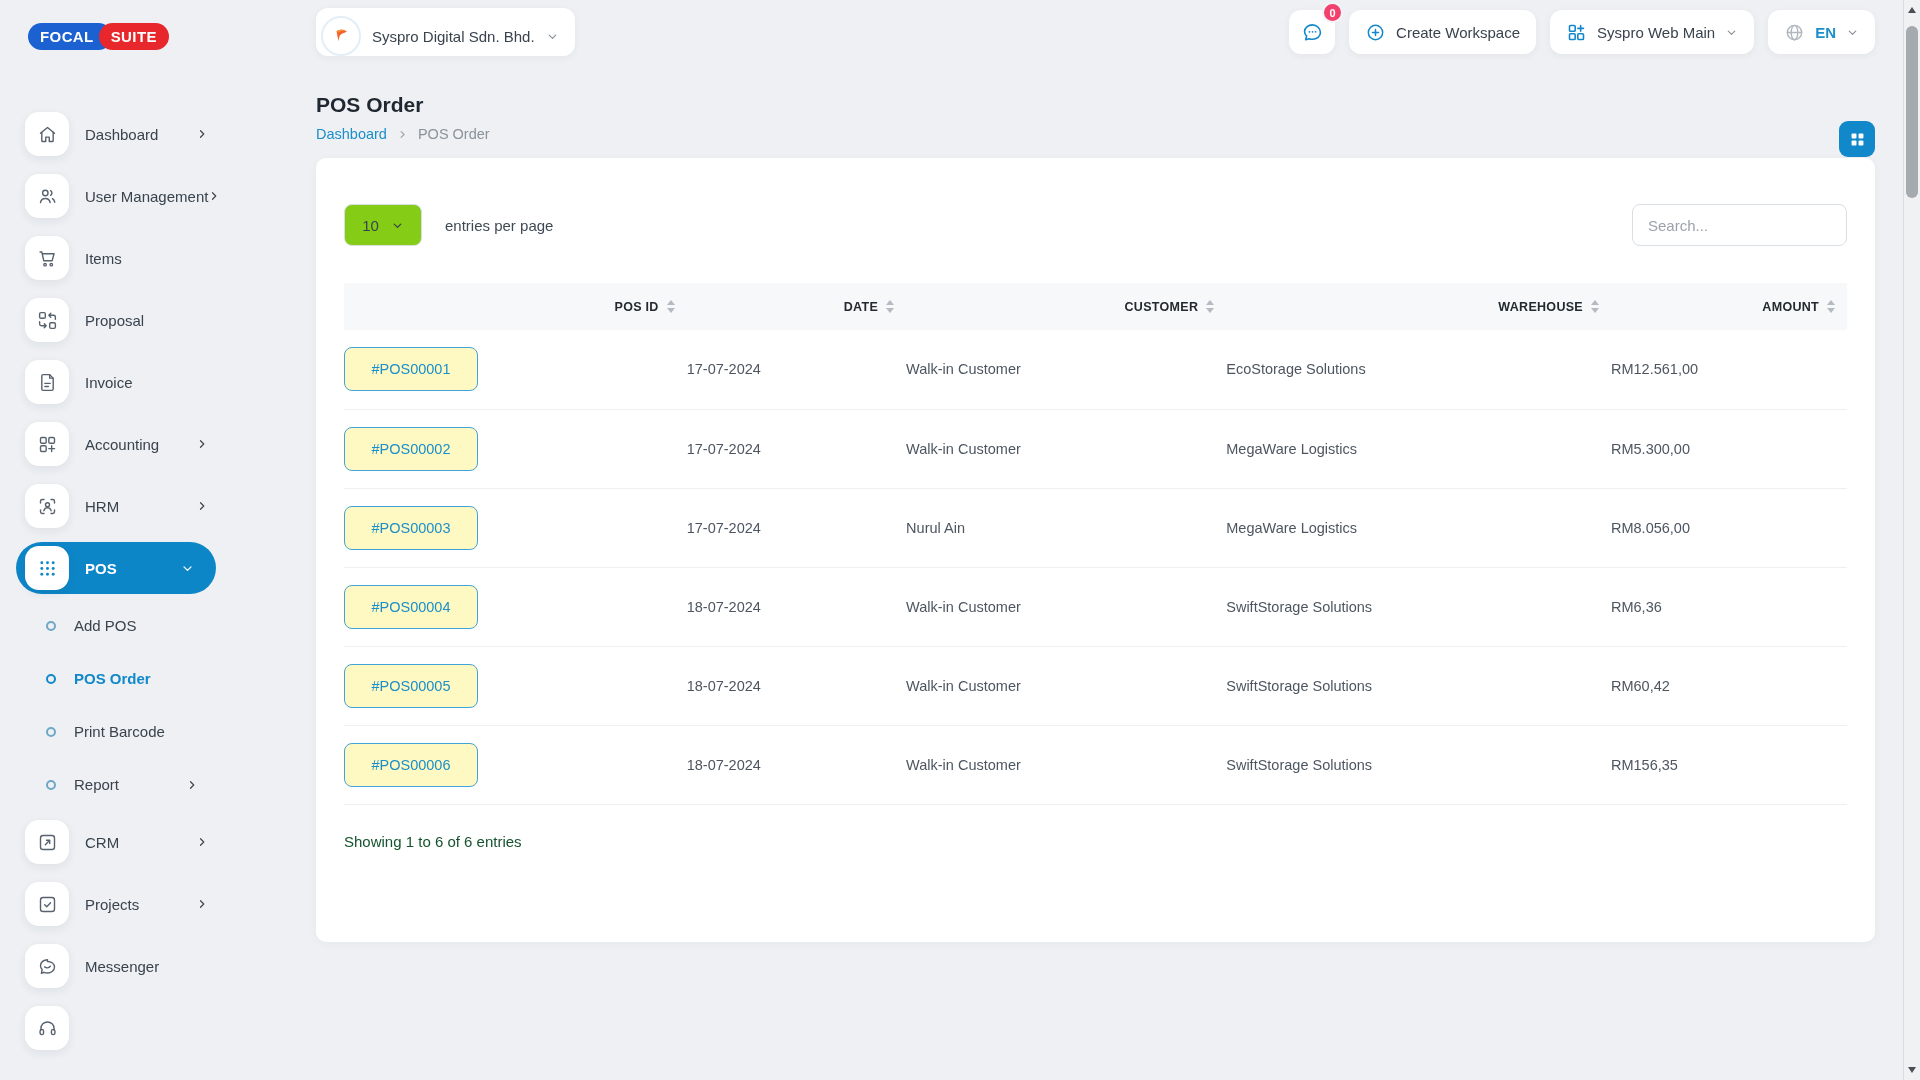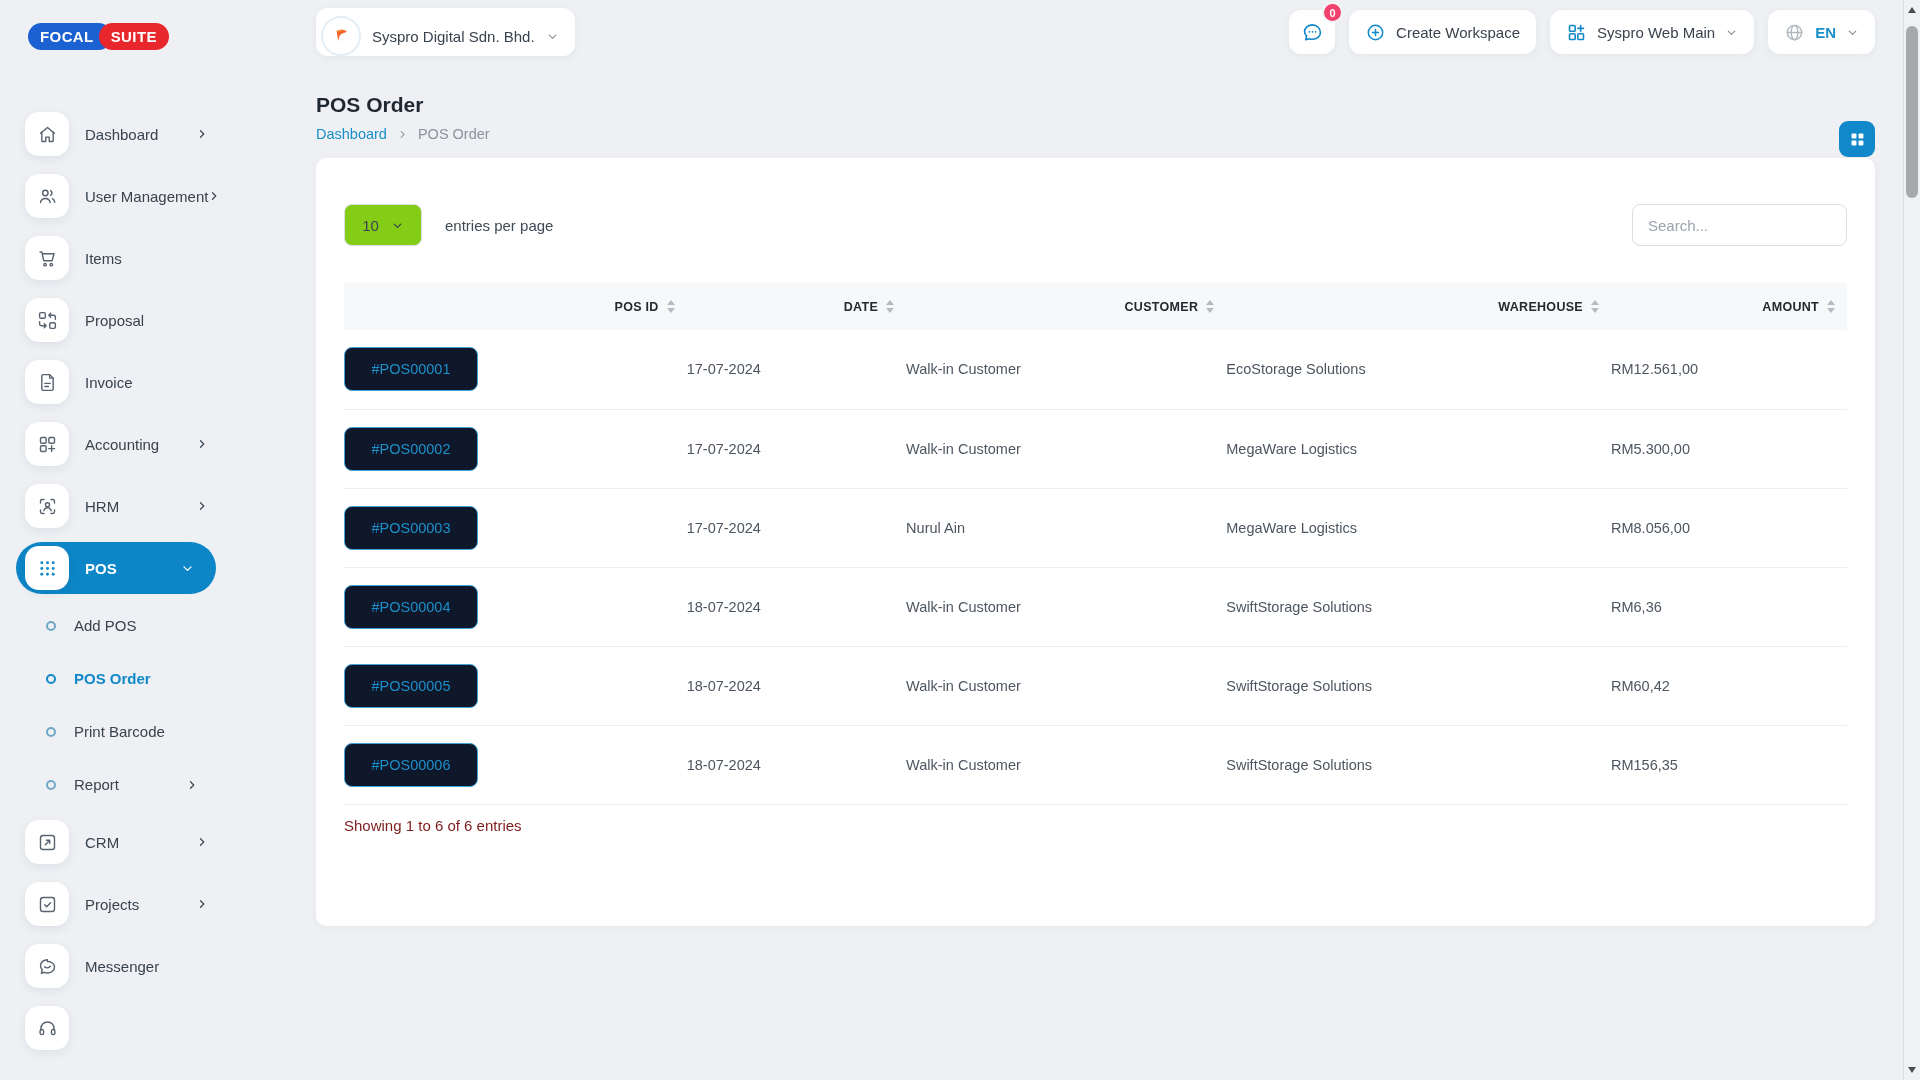--- a/index.html
+++ b/index.html
@@ -54,22 +54,22 @@
   .search-input::placeholder{color:#9aa3ad}
 
   table{width:100%;border-collapse:collapse;margin-top:37px}
   thead th{background:#f7f8fa;height:47px;text-align:left;font-size:12.5px;font-weight:bold;color:#22292f;letter-spacing:.3px;padding:0 12px 0 3px}
   .th-inner{display:flex;align-items:center;justify-content:flex-end}
   .sort{display:inline-flex;flex-direction:column;gap:3px;margin-left:8px}
   .sort i{display:block;width:0;height:0;border-left:4.5px solid transparent;border-right:4.5px solid transparent}
   .sort .up{border-bottom:5px solid #b4bac1}
   .sort .down{border-top:5px solid #b4bac1}
   tbody td{height:79px;border-bottom:1px solid #edeff1;font-size:14.5px;color:#4d5660;padding:0 12px 0 0}
-  .pos-id-btn{min-width:134px;height:44px;border:1px solid #41a3d6;border-radius:8px;background:#0f172a;color:#1b8fc9;font-size:14.5px;font-family:inherit;cursor:pointer;padding:0 18px}
-  .table-footer{margin-top:12px;font-size:15px;color:#7f1d1d}
+  .pos-id-btn{min-width:134px;height:44px;border:1px solid #41a3d6;border-radius:8px;background:#fef9c3;color:#1b8fc9;font-size:14.5px;font-family:inherit;cursor:pointer;padding:0 18px}
+  .table-footer{margin-top:28px;font-size:15px;color:#14532d}
 
   
   .scrollbar{position:absolute;right:0;top:0;width:17px;height:1080px;background:#f0f1f2;border-left:1px solid #dadde0}
   .sb-thumb{position:absolute;left:2px;top:26px;width:12px;height:172px;background:#a5aaaf;border-radius:6px}
   .sb-arrow{position:absolute;left:4px;width:0;height:0;border-left:4.5px solid transparent;border-right:4.5px solid transparent}
   .sb-up{top:7px;border-bottom:6px solid #4a4f54}
   .sb-down{bottom:7px;border-top:6px solid #4a4f54}
 
   svg{display:block}
 </style>

